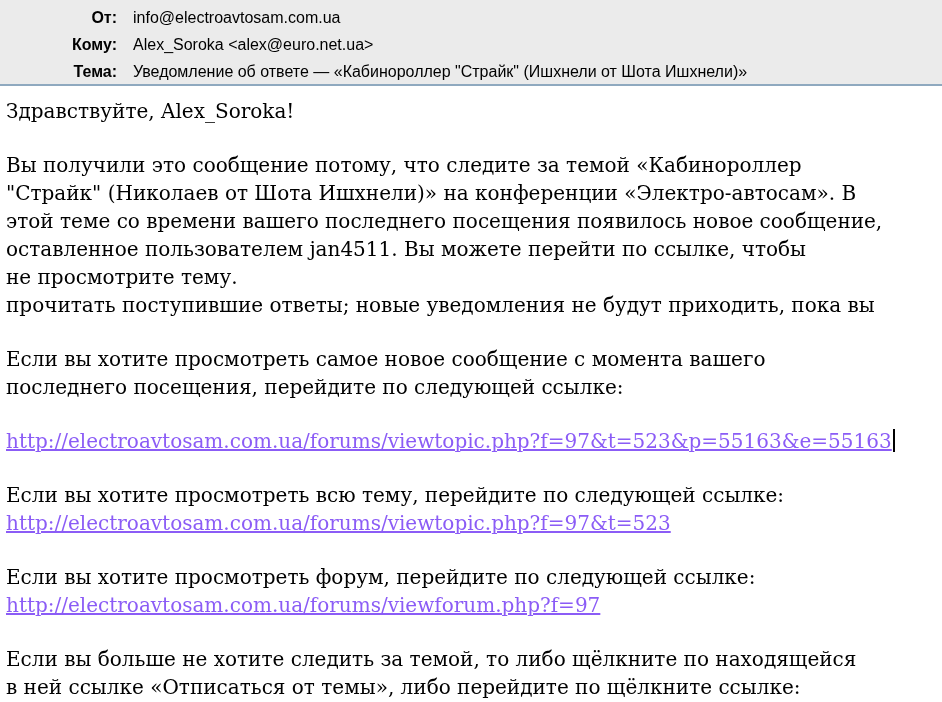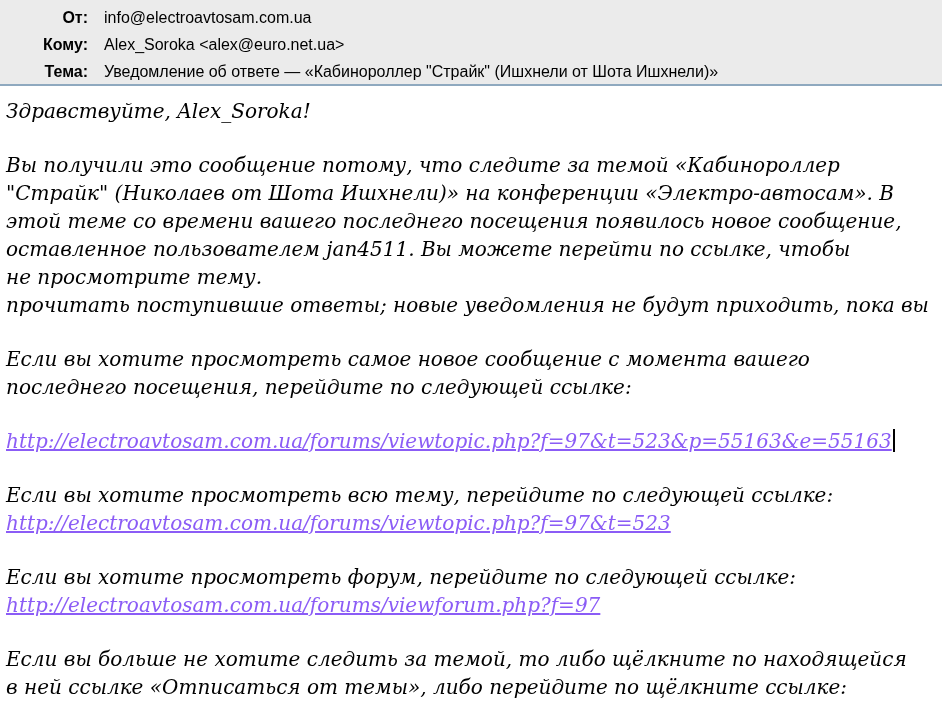--- a/index.html
+++ b/index.html
@@ -22,31 +22,32 @@
     font-family:"Liberation Sans","DejaVu Sans",sans-serif;
     font-size:16px;
   }
   .hrow { display:flex; line-height:27px; }
   .hlabel {
     flex:none;
     width:88px;
     text-align:right;
     font-weight:bold;
     white-space:nowrap;
+    margin-left:29px;
   }
   .hvalue {
     margin-left:16px;
     white-space:nowrap;
   }
   
   .msg-body {
     padding:11px 0 0 6px;
     font-size:20px;
   }
-  .para { margin-bottom:26px;font-style:italic; }
+  .para { margin-bottom:26px; }
   .line {
     line-height:28px;
     min-height:28px;
     white-space:nowrap;
   }
   a.link {
     color:#8b5cf6;
     text-decoration:underline;
     cursor:pointer;
   }

